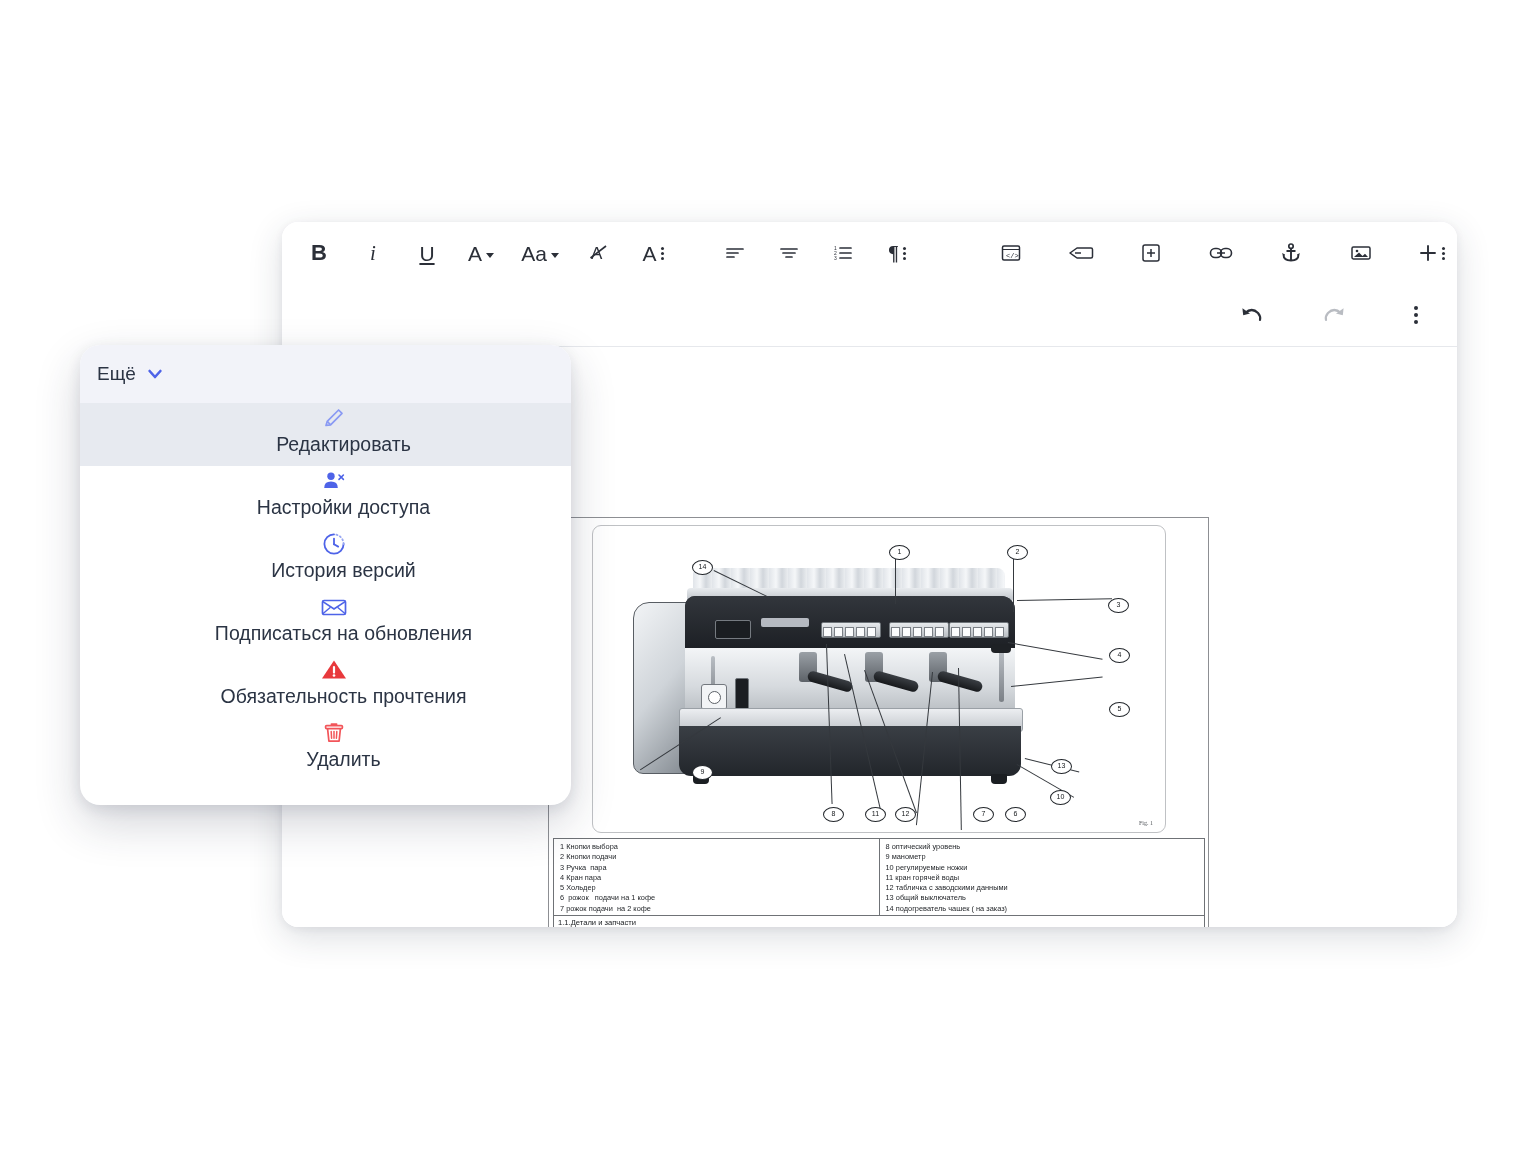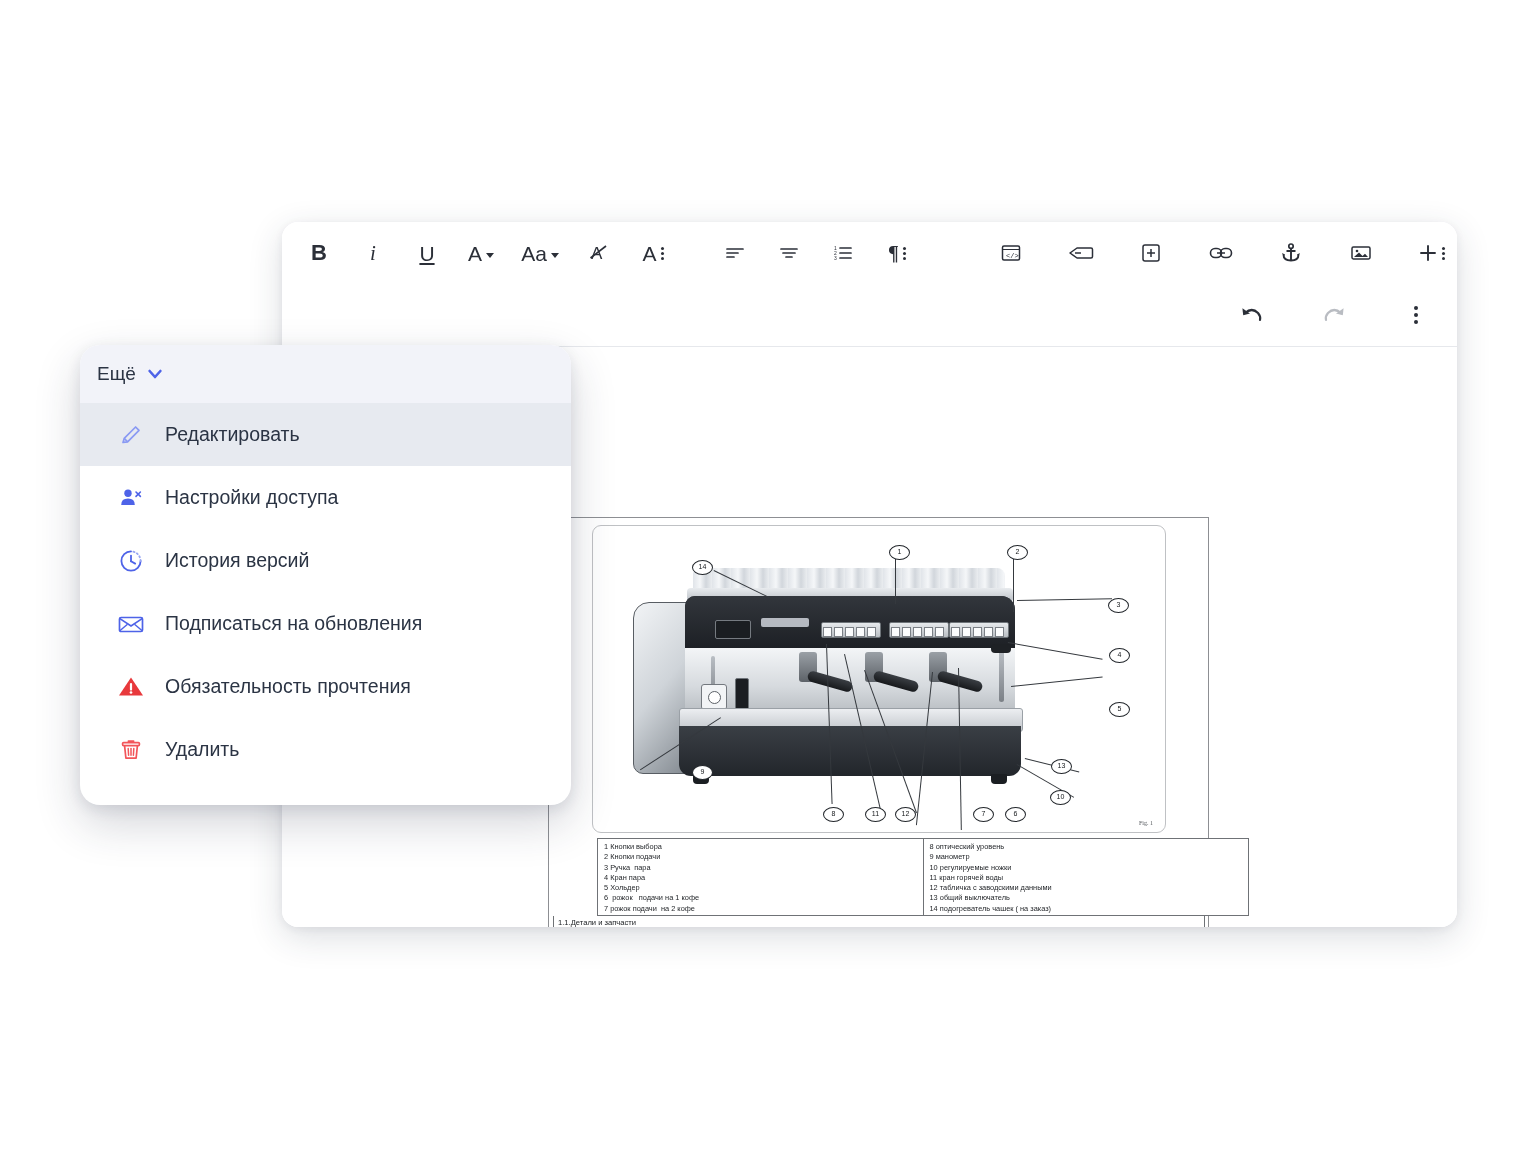--- a/index.html
+++ b/index.html
@@ -271,21 +271,20 @@
 
   
   #legend {
     position: absolute;
     left: 4px; top: 320px;
     width: 652px; height: 78px;
     border: 1px solid #6f7276;
     box-sizing: border-box;
     display: flex;
     background: #fff;
-    margin-left: 44px;
   }
   .legend-col {
     flex: 1;
     padding: 3px 0 0 6px;
     box-sizing: border-box;
   }
   .legend-col:first-child { border-right: 1px solid #6f7276; }
   .legend-col div {
     font-size: 7.4px;
     line-height: 10.3px;
@@ -347,20 +346,21 @@
     top: 58px;
     width: 100%;
   }
   .menu-item {
     height: 63px;
     display: flex;
     align-items: center;
     padding-left: 36px;
     box-sizing: border-box;
     cursor: pointer;
+    flex-direction: column;
   }
   .menu-item.active { background: #e7eaf0; }
   .menu-item .mi-icon {
     width: 30px;
     height: 30px;
     display: flex;
     align-items: center;
     justify-content: center;
     margin-right: 19px;
     flex: none;

